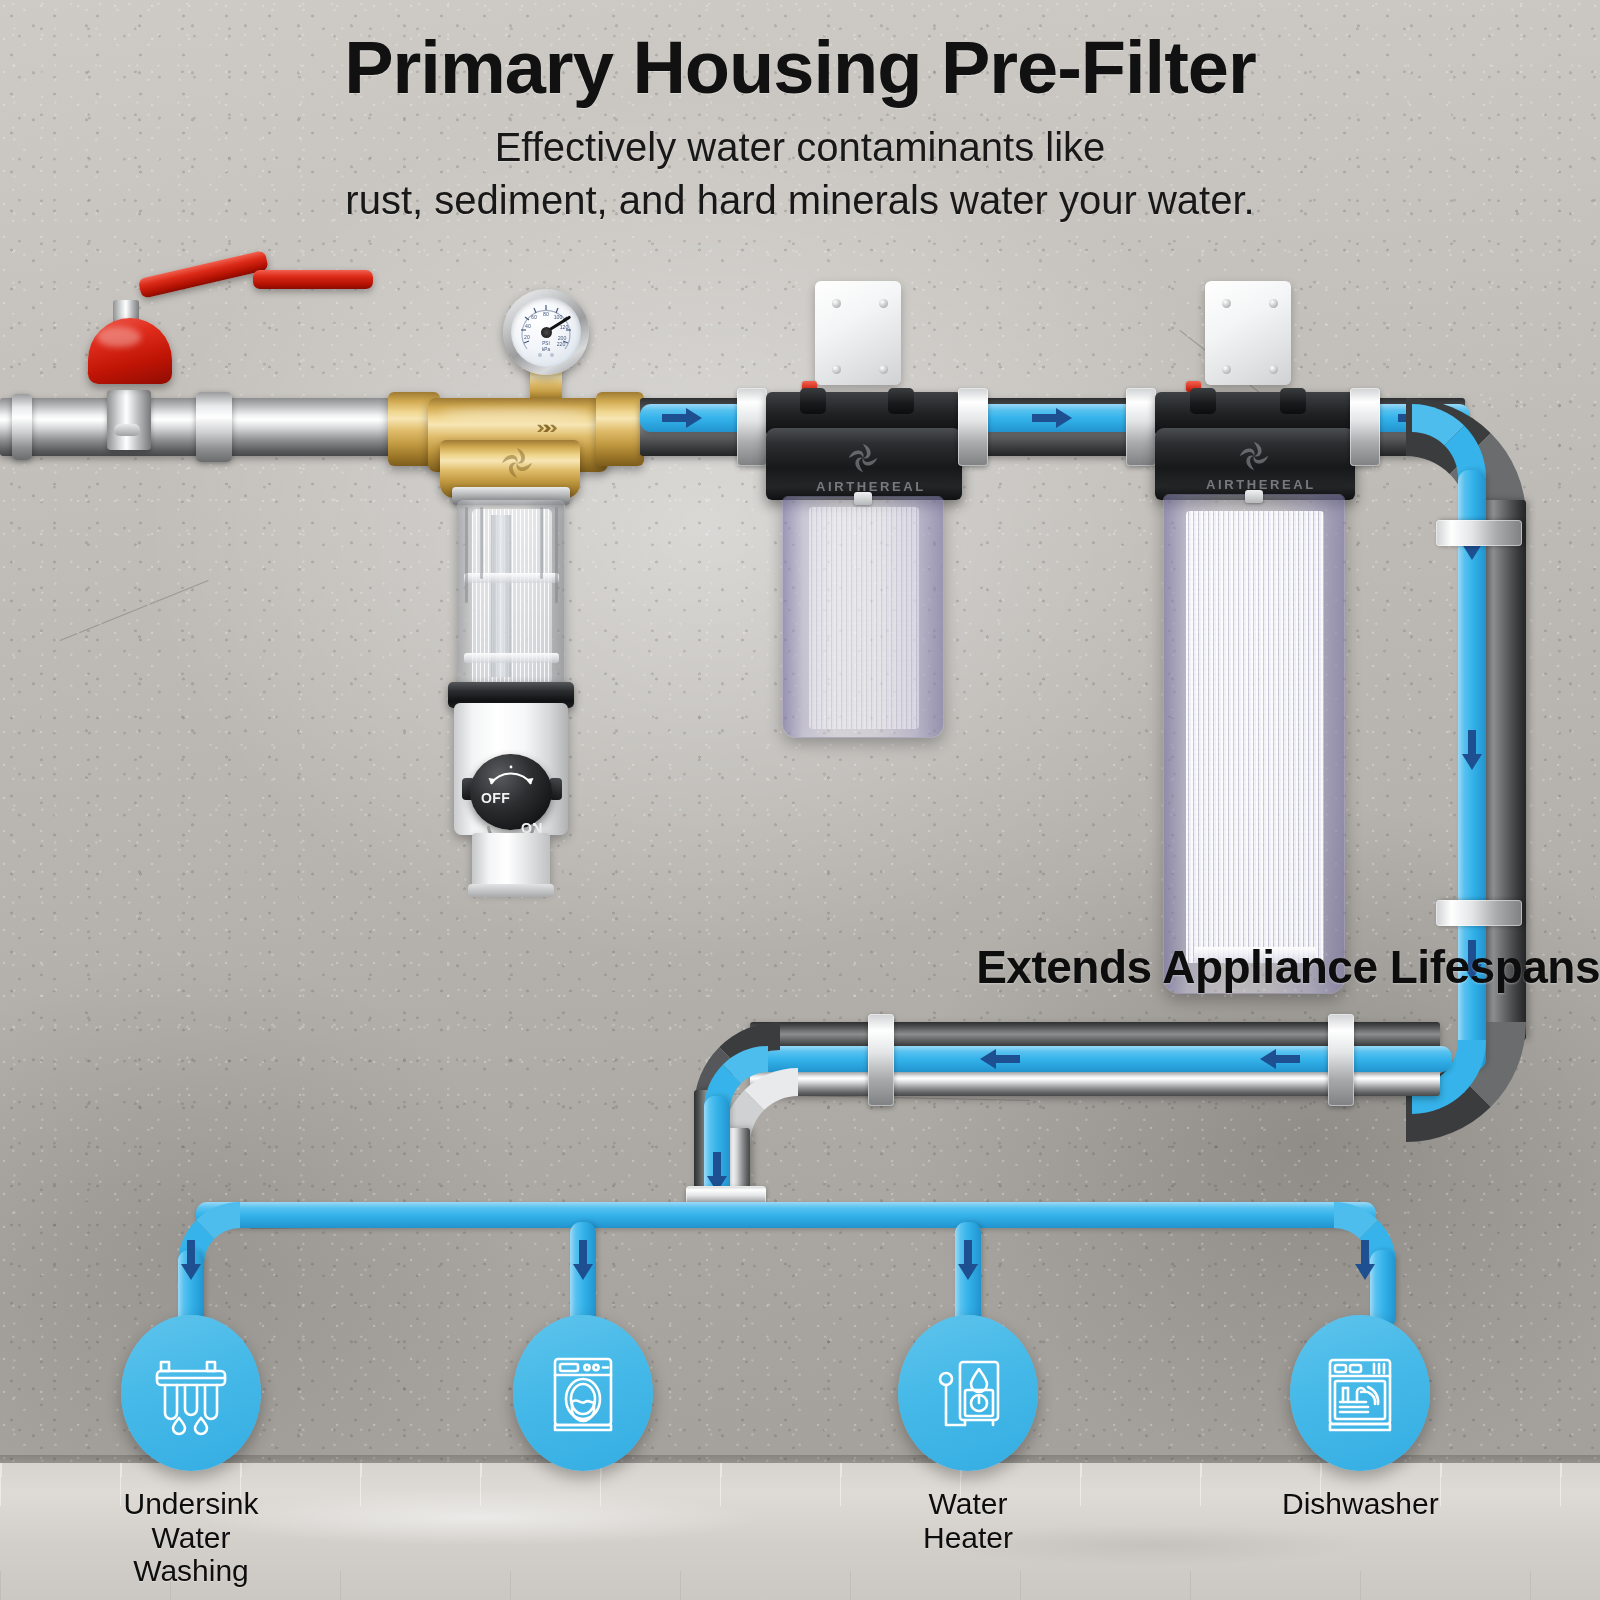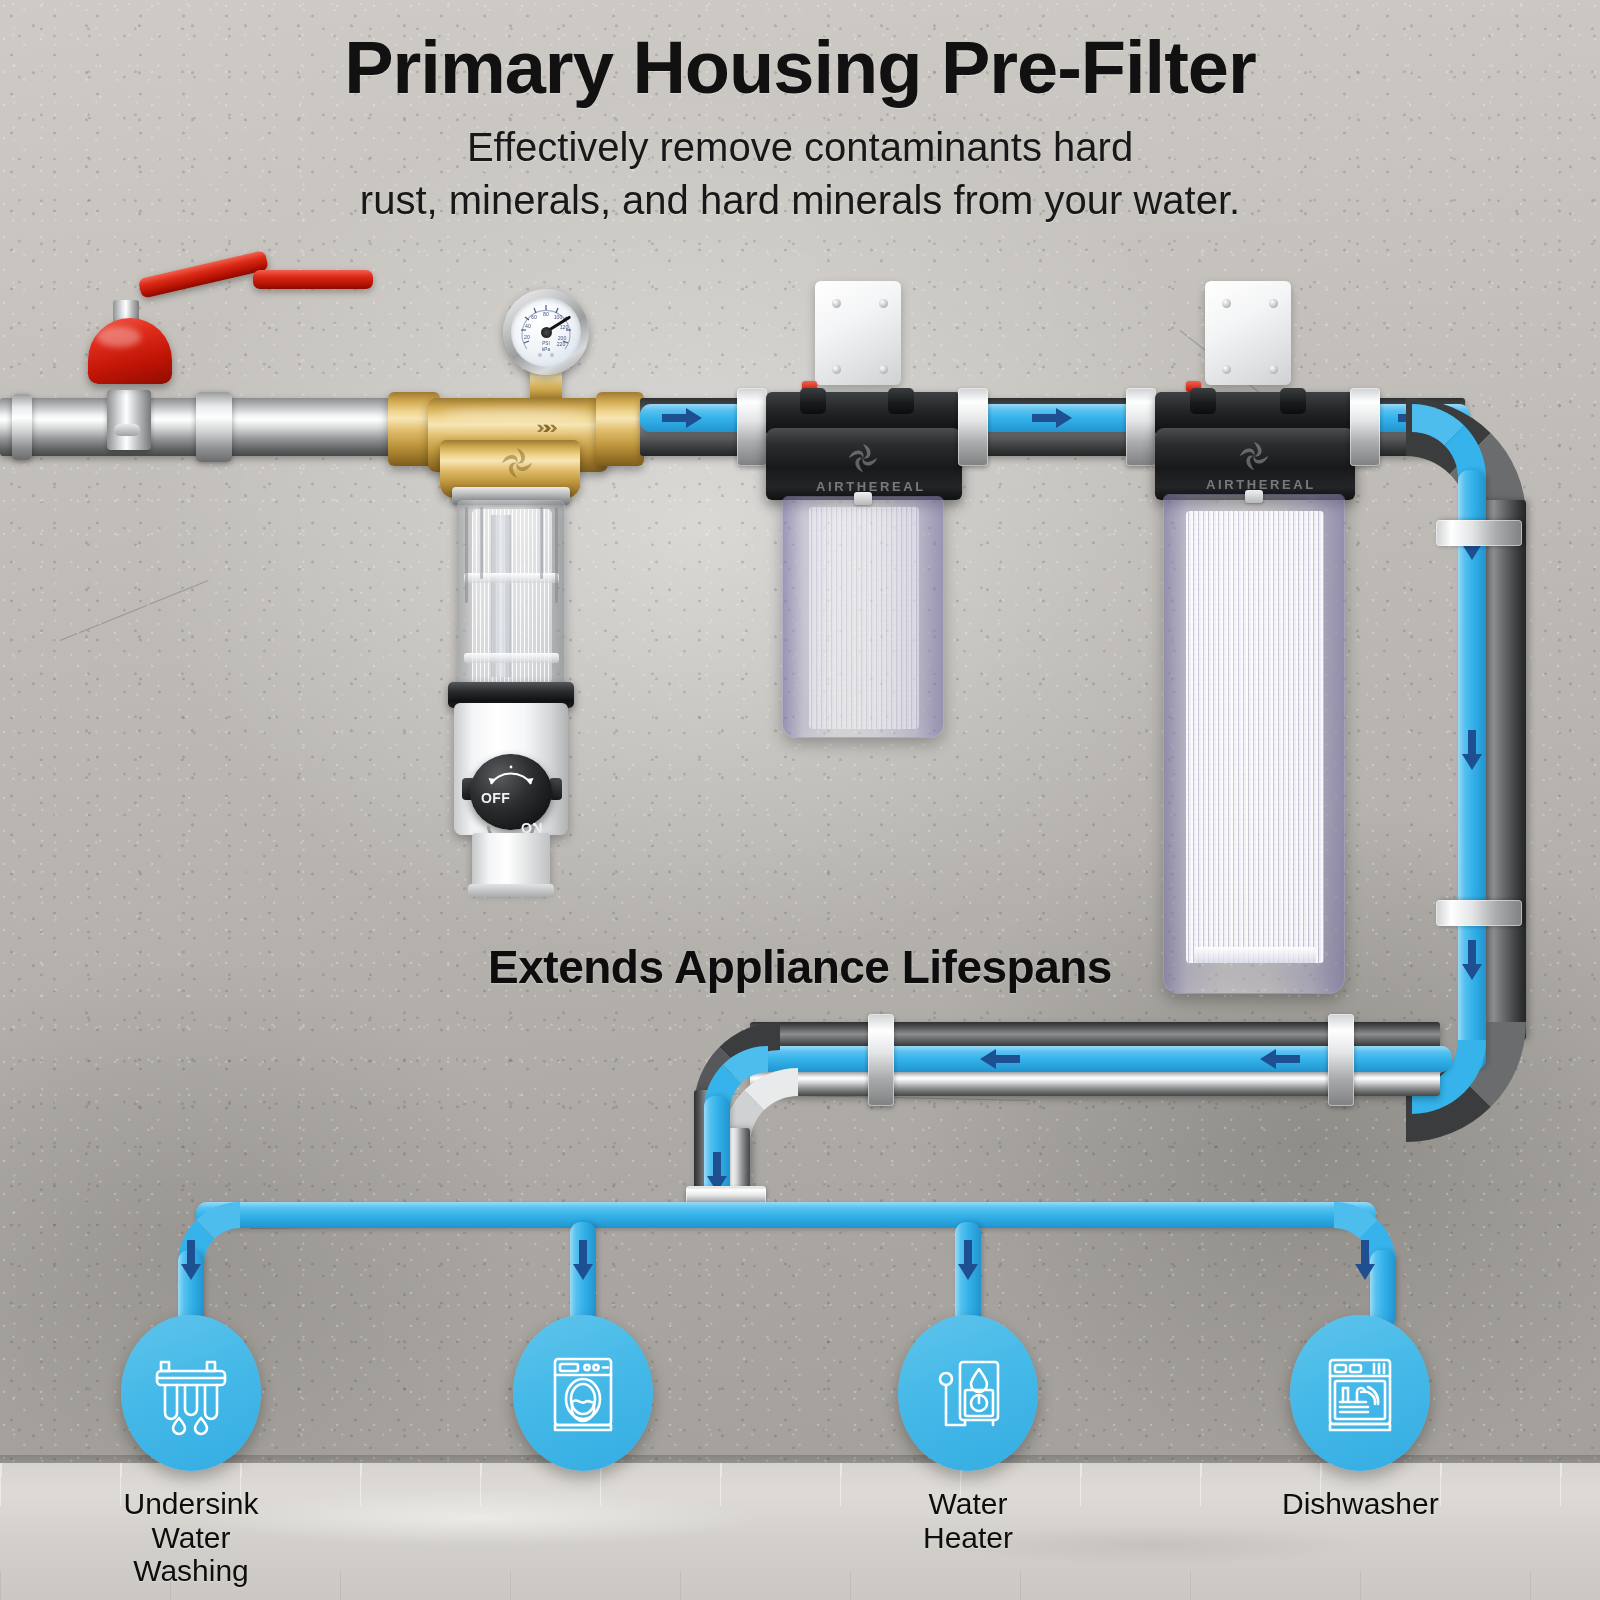--- a/index.html
+++ b/index.html
@@ -65,21 +65,21 @@
     font-size:74px; font-weight:700; color:#111; letter-spacing:-1px;
     line-height:1.08; text-shadow:0 1px 1px rgba(255,255,255,.35);
   }
   .sub-line{
     font-size:40px; font-weight:400; color:#181818; line-height:1.28;
     margin-top:14px; text-shadow:0 1px 1px rgba(255,255,255,.3);
   }
   .sub-line.second{ margin-top:2px; }
 
   .mid-caption{
-    position:absolute; left:0; top:940px; width:1600px; text-align:center; z-index:40;
+    position:absolute; left:0; top:940px; width:1600px; text-align:right; z-index:40;
     font-size:46px; font-weight:700; color:#0d0d0d; letter-spacing:-.5px;
     text-shadow:0 1px 2px rgba(255,255,255,.35);
   }
 
   
   .steel-h{
     position:absolute; border-radius:3px;
     background:linear-gradient(180deg,
       #8d8d8f 0%, #b9bbbd 14%, #f2f3f4 30%, #ffffff 38%,
       #d5d7d9 52%, #8f9193 72%, #5c5e60 90%, #474849 100%);
@@ -375,22 +375,22 @@
     <div class="wall-crack" style="left:700px; top:1093px; width:330px; transform:rotate(1.2deg);"></div>
     <div class="wall-crack" style="left:250px; top:1228px; width:420px; transform:rotate(-.6deg);"></div>
     <div class="wall-crack" style="left:1180px; top:330px; width:210px; transform:rotate(38deg);"></div>
     <div class="wall-crack" style="left:60px; top:640px; width:160px; transform:rotate(-22deg);"></div>
   </div>
   <div class="floor-shadow"></div>
   <div class="floor"></div>
 
   <div class="title-block">
     <div class="main-title">Primary Housing Pre-Filter</div>
-    <div class="sub-line">Effectively remove contaminants hard</div>
-    <div class="sub-line second">rust, minerals, and hard minerals from your water.</div>
+    <div class="sub-line">Effectively water contaminants like</div>
+    <div class="sub-line second">rust, sediment, and hard minerals water your water.</div>
   </div>
 
   <div class="steel-h" style="left:0px; top:398px; width:400px; height:58px;"></div>
   <div class="nut-hex" style="left:196px; top:392px; width:36px; height:70px;"></div>
   <div class="nut-hex" style="left:12px; top:394px; width:20px; height:66px;"></div>
 
   <div>
     <div class="valve-stem-b"></div>
     <div class="valve-stem"></div>
     <div class="valve-dome"></div>

